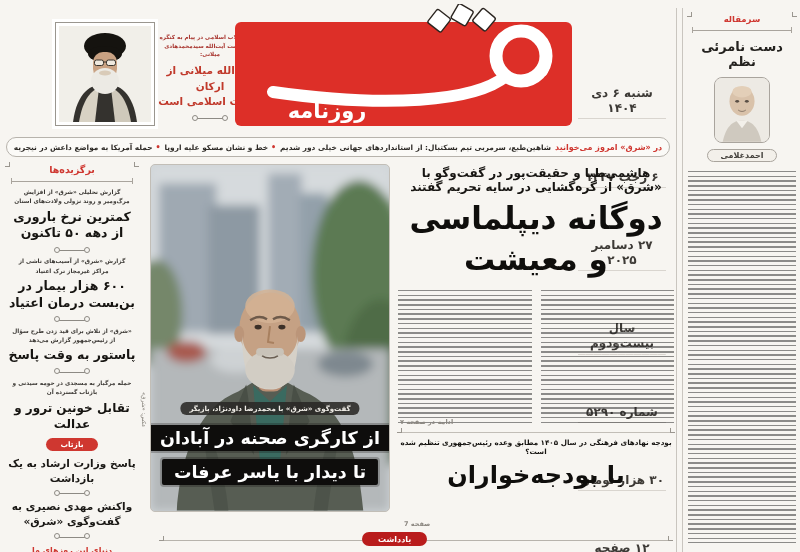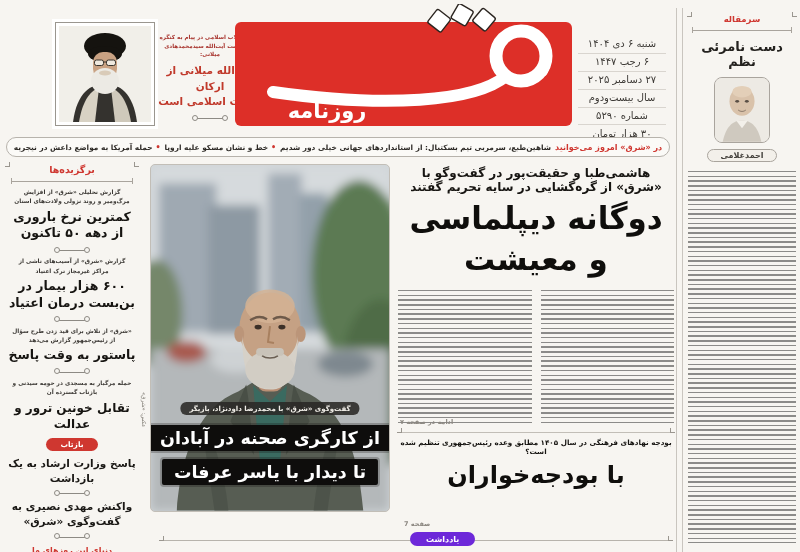--- a/index.html
+++ b/index.html
@@ -23,21 +23,21 @@
   .leader-box { position:absolute; left:55px; top:22px; width:100px; height:104px; background:#fff; border:1px solid #9a968f; padding:3px; box-shadow:0 0 0 3px #fff; }
   .leader-box svg { width:100%; height:100%; display:block; }
   .leader-text { position:absolute; left:158px; top:33px; width:104px; text-align:center; color:#b5312b; }
   .leader-kicker { font-size:5.6px; font-weight:bold; line-height:1.55; color:#a8342e; }
   .leader-title { margin-top:4px; font-size:10.5px; font-weight:bold; line-height:1.5; color:#c0392b; }
 
   .masthead { position:absolute; left:235px; top:4px; width:337px; height:124px; }
   .masthead svg { width:100%; height:100%; display:block; }
 
   .dateline { position:absolute; left:578px; top:36px; width:88px; text-align:center; }
-  .dateline .row { font-size:10px; color:#3d3a36; font-weight:normal; padding:2.2px 0; border-bottom:1px solid #d9d5cf; line-height:1.25; }
+  .dateline .row { font-size:12px; color:#3d3a36; font-weight:bold; padding:2.2px 0; border-bottom:1px solid #d9d5cf; line-height:1.25;margin-top:48px; }
   .dateline .row:last-child { border-bottom:none; }
 
   .vrule { position:absolute; top:8px; bottom:0; width:0; border-left:1px solid #c9c5bf; }
 
   
   .editorial { position:absolute; left:688px; top:14px; width:108px; text-align:center; }
   .ed-section { color:#cf3730; font-size:8.5px; font-weight:bold; letter-spacing:1px; }
   .secline { margin:3px auto 0; width:92%; height:4px; border-bottom:1px solid #a9a49d; position:relative; }
   .secline::before,.secline::after { content:""; position:absolute; bottom:-3px; width:1px; height:6px; background:#a9a49d; }
   .secline::before { right:0; } .secline::after { left:0; }
@@ -82,21 +82,21 @@
   .cont-note { position:absolute; left:400px; top:418px; font-size:6.5px; font-weight:bold; color:#8a861f; color:#8b8780; }
 
   .mid-divider { position:absolute; left:398px; top:432px; width:276px; border-top:1px solid #c2beb7; }
 
   .budget { position:absolute; left:398px; top:438px; width:276px; text-align:center; }
   .budget-kicker { font-size:7.2px; font-weight:bold; color:#171512; }
   .budget-title { margin-top:3px; font-size:24px; font-weight:bold; color:#0f0e0c; line-height:1.35; }
   .page-ref { position:absolute; left:404px; top:520px; font-size:6.5px; font-weight:bold; color:#8b8780; }
 
   .bottom-rule { position:absolute; left:160px; top:540px; width:512px; border-top:1px solid #b7b3ac; }
-  .note-badge { position:absolute; left:362px; top:532px; background:#6d28d9; color:#fff; font-size:8px; font-weight:bold; border-radius:8px; padding:2.5px 16px;margin-left:48px; }
+  .note-badge { position:absolute; left:362px; top:532px; background:#b91c1c; color:#fff; font-size:8px; font-weight:bold; border-radius:8px; padding:2.5px 16px; }
 </style>
 </head>
 <body>
 
 <div class="page">
 
   <div class="leader-box">
     <svg viewBox="0 0 92 96">
       <rect x="0" y="0" width="92" height="96" fill="#f1efe9"></rect>
       <path d="M14 96 C18 66 32 58 46 58 C60 58 74 66 78 96 Z" fill="#34322e"></path>

